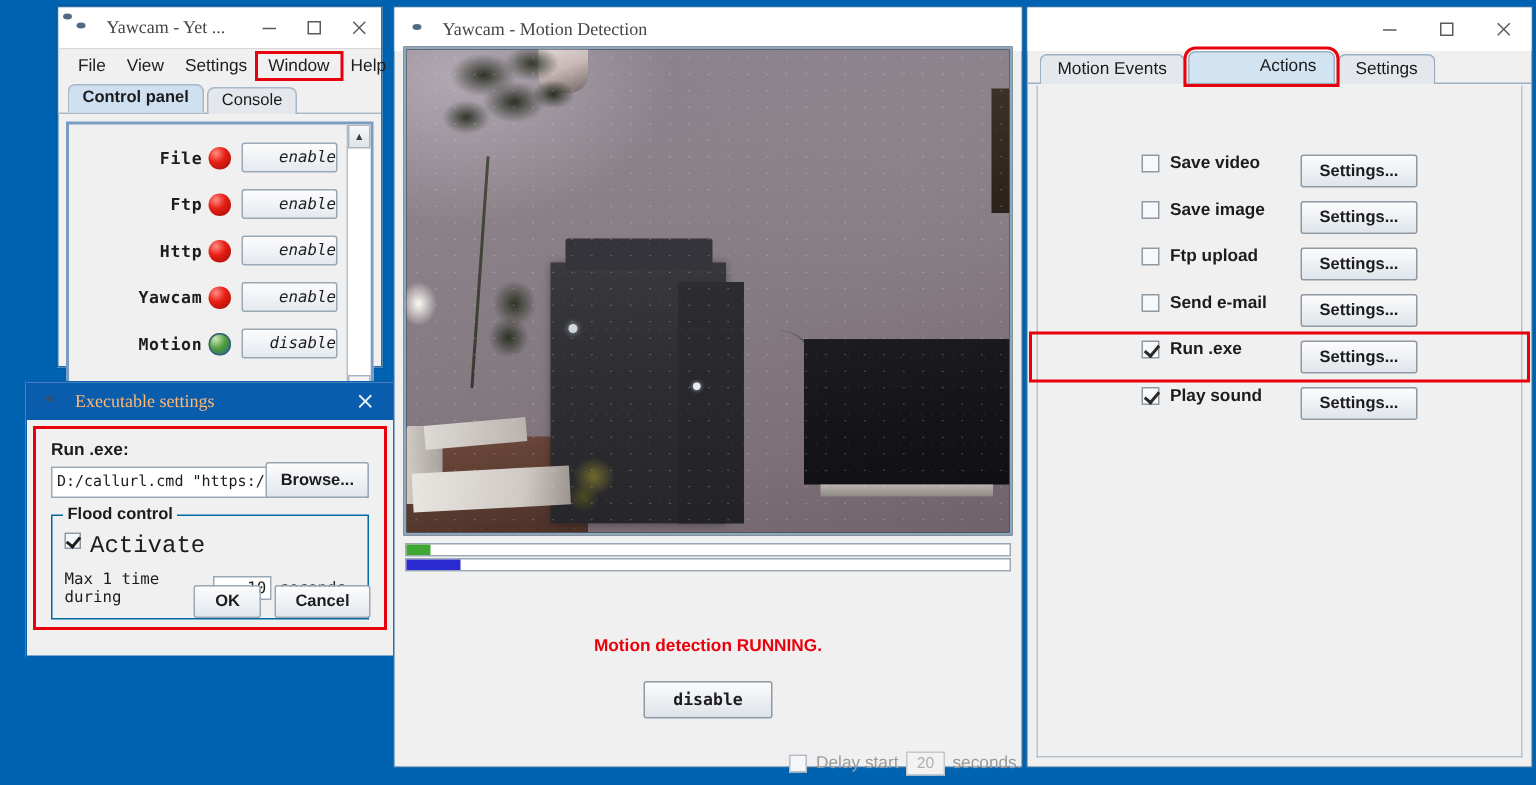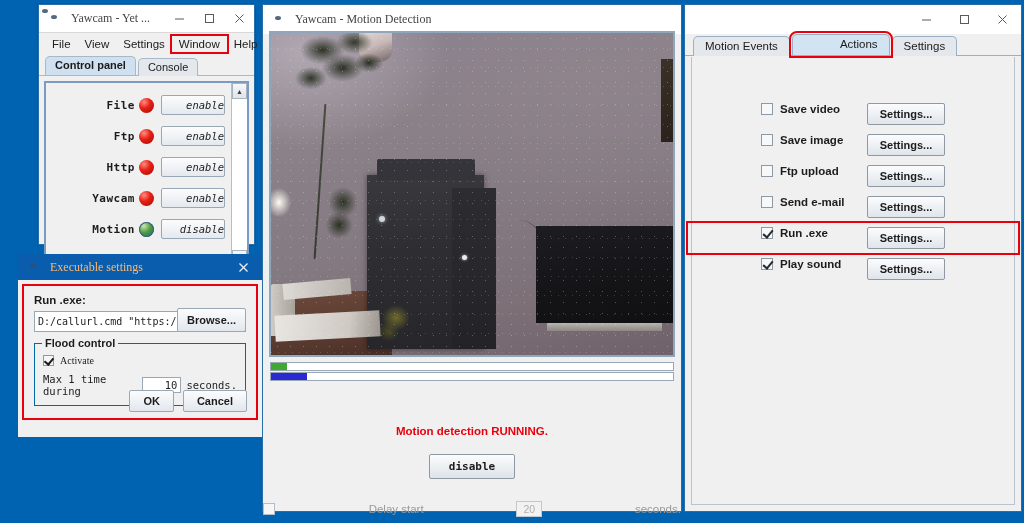--- a/index.html
+++ b/index.html
@@ -122,21 +122,21 @@
     padding:5px 9px;
   }
   .group{
     margin-top:11px;border:1px solid #0369a1;position:relative;
     padding:11px 8px 8px 8px;
   }
   .group-title{
     position:absolute;top:-7px;left:7px;background:#f0f0f0;padding:0 3px;
     font-size:11px;font-weight:bold;color:#1c1c1c;
   }
-  .chk-row{display:flex;align-items:flex-end;font-family:Liberation Serif, serif;font-size:10px;color:#1c1c1c;}
+  .chk-row{display:flex;align-items:flex-start;font-family:Liberation Mono, monospace;font-size:16px;color:#1c1c1c;}
   .chk{
     width:11px;height:11px;box-sizing:border-box;flex:none;
     background:#f4f6f8;border:1px solid #8e99a4;margin-right:6px;position:relative;
   }
   .chk.on:after{
     content:"";position:absolute;left:2px;top:0px;width:4px;height:7px;
     border:solid #1c1c1c;border-width:0 2px 2px 0;transform:rotate(40deg);
   }
   .flood-line{
     display:flex;align-items:center;margin-top:7px;
@@ -272,21 +272,21 @@
     text-align:center;margin-top:44px;font-size:11.5px;font-weight:bold;color:#e8000d;
   }
   .disable-wrap{text-align:center;margin-top:17px;}
   .disable-btn{
     display:inline-block;font-family:"DejaVu Sans Mono", monospace;
     font-size:11px;font-weight:bold;color:#1c1c1c;
     background:linear-gradient(#fcfcfd,#dde3e9);
     border:1px solid #8e99a4;border-radius:2px;padding:5px 19px;
   }
   .delay-row{
-    display:flex;align-items:center;justify-content:space-between;margin-top:22px;
+    display:flex;align-items:center;justify-content:flex-end;margin-top:22px;
     font-size:11.5px;color:#9a9a9a;
   }
   .chk-dis{
     width:12px;height:12px;box-sizing:border-box;background:#f4f6f8;
     border:1px solid #b5bcc4;margin-right:6px;
   }
   .num-dis{
     width:26px;height:16px;box-sizing:border-box;background:#f2f2f2;
     border:1px solid #c2c8ce;margin:0 5px;text-align:center;
     font-size:10.5px;line-height:15px;color:#b0b0b0;

